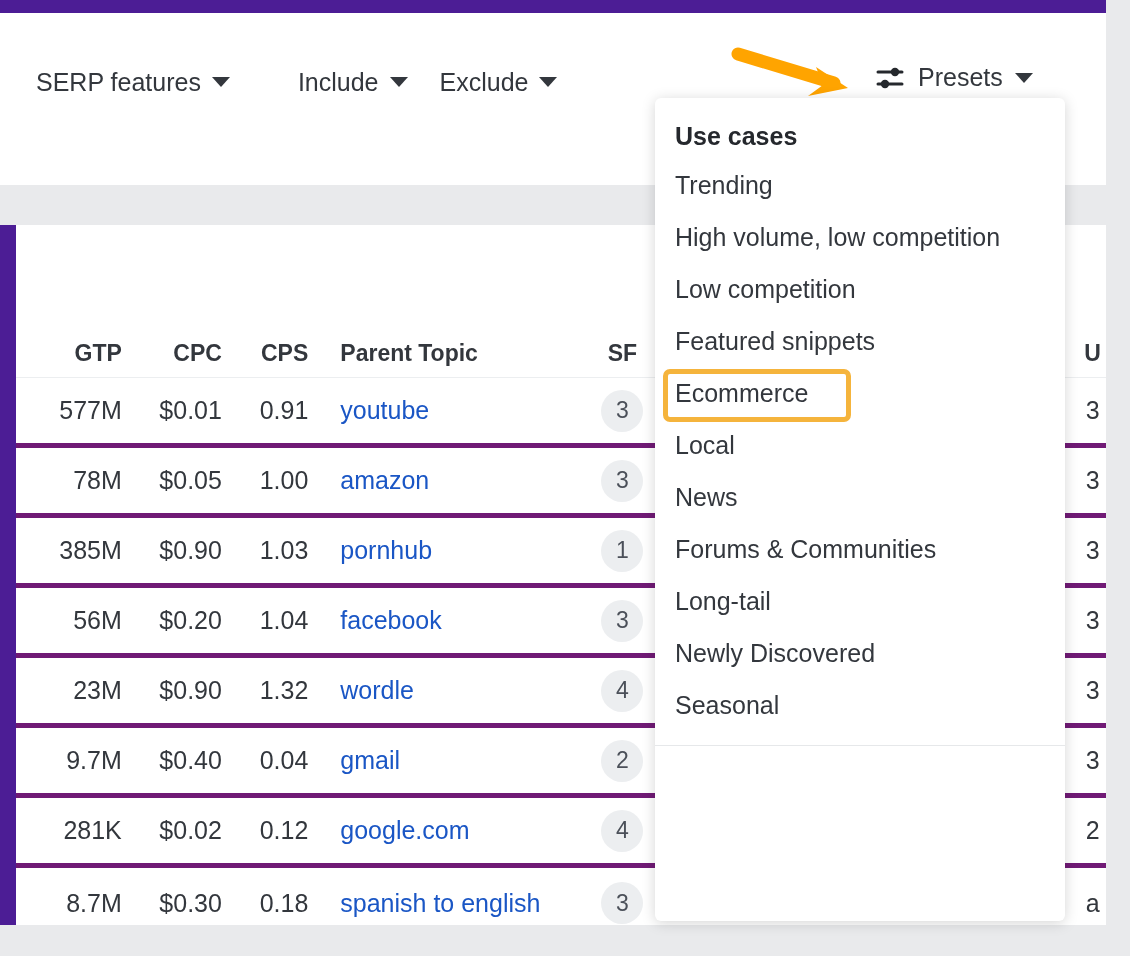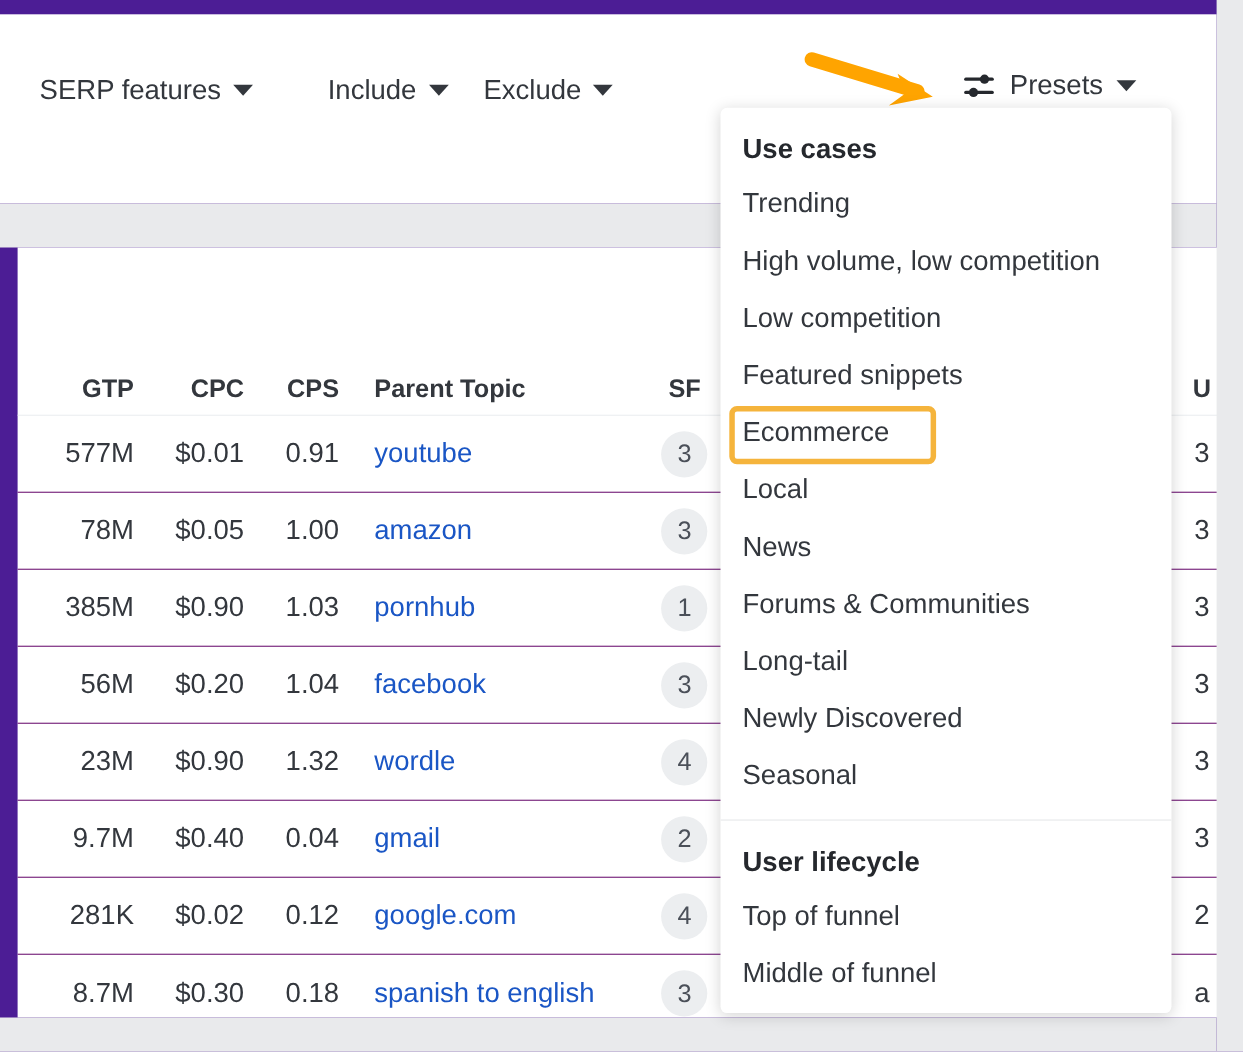--- a/index.html
+++ b/index.html
@@ -94,21 +94,21 @@
     height: 48px;
     border-bottom: 1px solid #eceef0;
     font-size: 23px;
     font-weight: bold;
     color: #33373d;
   }
   .trow {
     display: flex;
     align-items: center;
     height: 70px;
-    border-bottom: 1px solid #701a75;
+    border-bottom: 5px solid #701a75;
     font-size: 25px;
     color: #33373d;
   }
   .trow:last-child { border-bottom: none; }
 
   .c-gtp    { width: 118px; text-align: right; padding-right: 10px; }
   .c-cpc    { width: 100px; text-align: right; padding-right: 8px; }
   .c-cps    { width: 90px;  text-align: right; padding-right: 10px; }
   .c-parent { width: 260px; padding-left: 22px; }
   .c-sf     { width: 100px; text-align: center; }
@@ -369,24 +369,17 @@
           <div class="dd-item">Ecommerce</div>
           <div class="dd-item">Local</div>
           <div class="dd-item">News</div>
           <div class="dd-item">Forums &amp; Communities</div>
           <div class="dd-item">Long-tail</div>
           <div class="dd-item">Newly Discovered</div>
           <div class="dd-item">Seasonal</div>
         </div>
     </div>
     <div class="dd-divider"></div>
-    <div>
-      <div class="dd-title">User lifecycle</div>
-      <div id="sec1">
-          <div class="dd-item">Top of funnel</div>
-          <div class="dd-item">Middle of funnel</div>
-        </div>
-    </div>
   </div>
 
   <div class="dd-highlight"></div>
 
 </div>
 
 </body></html>

